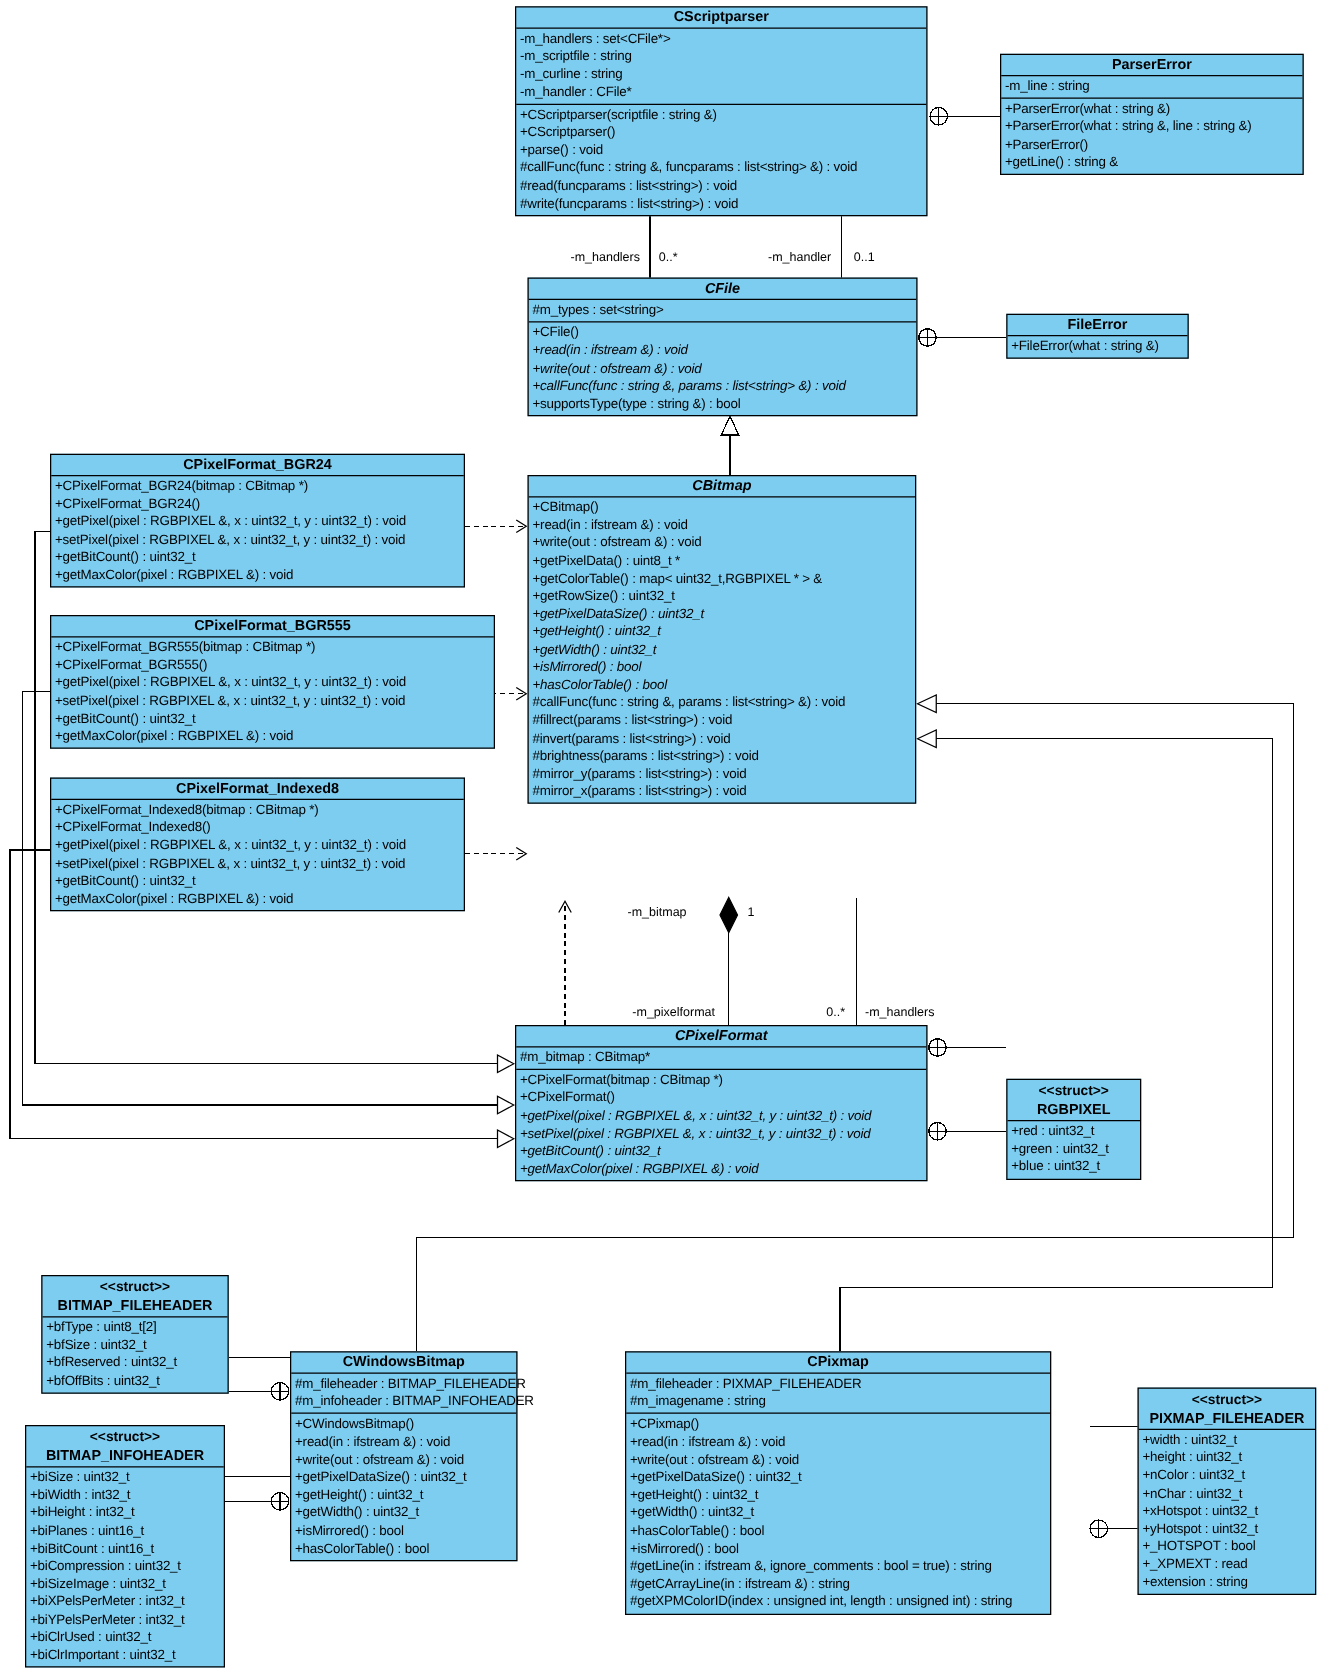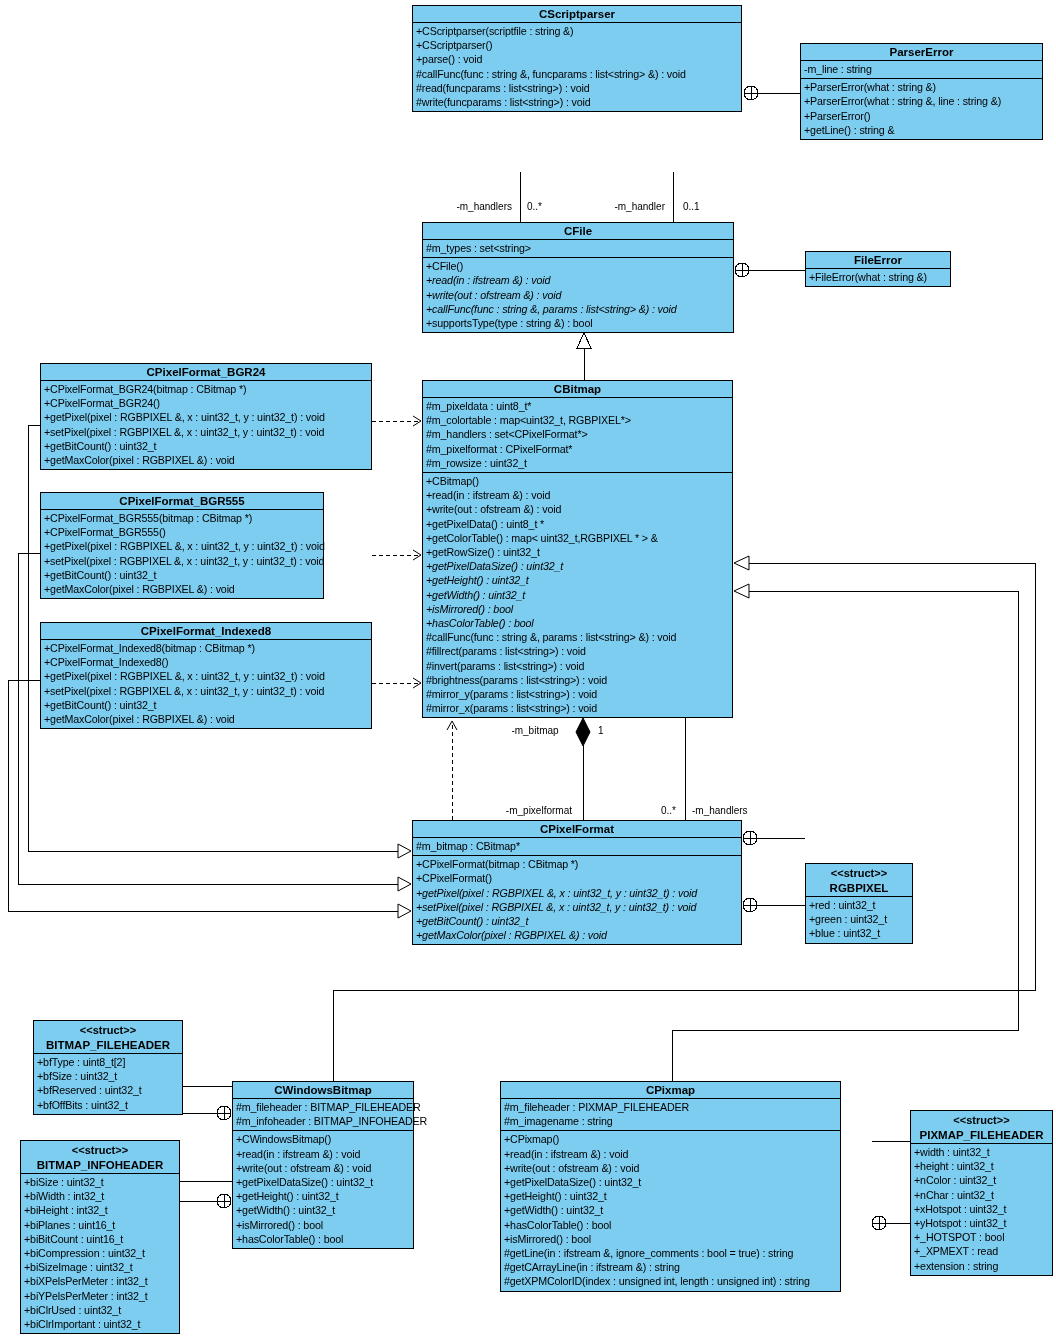--- a/index.html
+++ b/index.html
@@ -1,20 +1,20 @@
 <!DOCTYPE html>
 <html style="--fill: #7dcdf0;"><head>
 <meta charset="utf-8">
 <style>
   html,body{margin:0;padding:0;background:#ffffff;}
   #canvas{position:relative;width:1056px;height:1336px;font-family:"Liberation Sans","DejaVu Sans",sans-serif;color:#000;overflow:hidden;}
   #wires{position:absolute;left:0;top:0;z-index:1;}
   .uml{position:absolute;background:var(--fill,#7dcdf0);border:1px solid #000;box-sizing:border-box;z-index:2;}
   .t{font-weight:bold;font-size:11.5px;text-align:center;line-height:15px;padding-top:1px;white-space:nowrap;}
-  .t.it{}
+  .t.it{font-style:italic;}
   .st{font-weight:bold;font-size:11px;text-align:center;line-height:14px;padding-top:2px;white-space:nowrap;}
   .sec{border-top:1px solid #000;padding:1px 0 2px 0;}
   .sec:empty{display:none;}
   .m{font-size:10.7px;line-height:14.2px;letter-spacing:-0.15px;padding:0 3px;white-space:nowrap;}
   .em{font-style:italic;}
   .lbl{position:absolute;font-size:10px;line-height:14px;white-space:nowrap;z-index:3;}
 </style>
 </head>
 <body>
 
@@ -140,20 +140,26 @@
     </g>
     <g>
       <polyline points="40,680 8,680 8,911 398,911"></polyline>
       <path d="M411,911 L398,904 L398,918 Z" fill="#fff" shape-rendering="auto"></path>
     </g>
   </svg>
 
   <div class="uml" style="left:412px;top:5px;width:330px;">
     <div class="t">CScriptparser</div>
     <div class="sec">
+        <div class="m">-m_handlers : set&lt;CFile*&gt;</div>
+        <div class="m">-m_scriptfile : string</div>
+        <div class="m">-m_curline : string</div>
+        <div class="m">-m_handler : CFile*</div>
+      </div>
+    <div class="sec">
         <div class="m">+CScriptparser(scriptfile : string &amp;)</div>
         <div class="m">+CScriptparser()</div>
         <div class="m">+parse() : void</div>
         <div class="m">#callFunc(func : string &amp;, funcparams : list&lt;string&gt; &amp;) : void</div>
         <div class="m">#read(funcparams : list&lt;string&gt;) : void</div>
         <div class="m">#write(funcparams : list&lt;string&gt;) : void</div>
       </div>
   </div>
 
   <div class="uml" style="left:800px;top:43px;width:243px;">
@@ -197,21 +203,21 @@
     <div class="sec">
         <div class="m">+CPixelFormat_BGR24(bitmap : CBitmap *)</div>
         <div class="m">+CPixelFormat_BGR24()</div>
         <div class="m">+getPixel(pixel : RGBPIXEL &amp;, x : uint32_t, y : uint32_t) : void</div>
         <div class="m">+setPixel(pixel : RGBPIXEL &amp;, x : uint32_t, y : uint32_t) : void</div>
         <div class="m">+getBitCount() : uint32_t</div>
         <div class="m">+getMaxColor(pixel : RGBPIXEL &amp;) : void</div>
       </div>
   </div>
 
-  <div class="uml" style="left:40px;top:492px;width:284px;">
+  <div class="uml" style="left:40px;top:492px;width:356px;">
     <div class="t">CPixelFormat_BGR555</div>
 
     <div class="sec">
         <div class="m">+CPixelFormat_BGR555(bitmap : CBitmap *)</div>
         <div class="m">+CPixelFormat_BGR555()</div>
         <div class="m">+getPixel(pixel : RGBPIXEL &amp;, x : uint32_t, y : uint32_t) : void</div>
         <div class="m">+setPixel(pixel : RGBPIXEL &amp;, x : uint32_t, y : uint32_t) : void</div>
         <div class="m">+getBitCount() : uint32_t</div>
         <div class="m">+getMaxColor(pixel : RGBPIXEL &amp;) : void</div>
       </div>
@@ -225,27 +231,20 @@
         <div class="m">+CPixelFormat_Indexed8()</div>
         <div class="m">+getPixel(pixel : RGBPIXEL &amp;, x : uint32_t, y : uint32_t) : void</div>
         <div class="m">+setPixel(pixel : RGBPIXEL &amp;, x : uint32_t, y : uint32_t) : void</div>
         <div class="m">+getBitCount() : uint32_t</div>
         <div class="m">+getMaxColor(pixel : RGBPIXEL &amp;) : void</div>
       </div>
   </div>
 
   <div class="uml" style="left:422px;top:380px;width:311px;">
     <div class="t it">CBitmap</div>
-    <div class="sec">
-        <div class="m">#m_pixeldata : uint8_t*</div>
-        <div class="m">#m_colortable : map&lt;uint32_t, RGBPIXEL*&gt;</div>
-        <div class="m">#m_handlers : set&lt;CPixelFormat*&gt;</div>
-        <div class="m">#m_pixelformat : CPixelFormat*</div>
-        <div class="m">#m_rowsize : uint32_t</div>
-      </div>
     <div class="sec">
         <div class="m">+CBitmap()</div>
         <div class="m">+read(in : ifstream &amp;) : void</div>
         <div class="m">+write(out : ofstream &amp;) : void</div>
         <div class="m">+getPixelData() : uint8_t *</div>
         <div class="m">+getColorTable() : map&lt; uint32_t,RGBPIXEL * &gt; &amp;</div>
         <div class="m">+getRowSize() : uint32_t</div>
         <div class="m em">+getPixelDataSize() : uint32_t</div>
         <div class="m em">+getHeight() : uint32_t</div>
         <div class="m em">+getWidth() : uint32_t</div>
@@ -371,19 +370,19 @@
         <div class="m">+_XPMEXT : read</div>
         <div class="m">+extension : string</div>
       </div>
 
   </div>
 
   <div class="lbl" style="left:434px;top:200px;width:78px;text-align:right;">-m_handlers</div>
   <div class="lbl" style="left:527px;top:200px;">0..*</div>
   <div class="lbl" style="left:592px;top:200px;width:73px;text-align:right;">-m_handler</div>
   <div class="lbl" style="left:683px;top:200px;">0..1</div>
-  <div class="lbl" style="left:502px;top:724px;width:66px;text-align:center;">-m_bitmap</div>
+  <div class="lbl" style="left:502px;top:724px;width:66px;text-align:left;">-m_bitmap</div>
   <div class="lbl" style="left:598px;top:724px;">1</div>
   <div class="lbl" style="left:482px;top:804px;width:90px;text-align:right;">-m_pixelformat</div>
   <div class="lbl" style="left:648px;top:804px;width:28px;text-align:right;">0..*</div>
   <div class="lbl" style="left:692px;top:804px;">-m_handlers</div>
 
 </div>
 
 </body></html>

